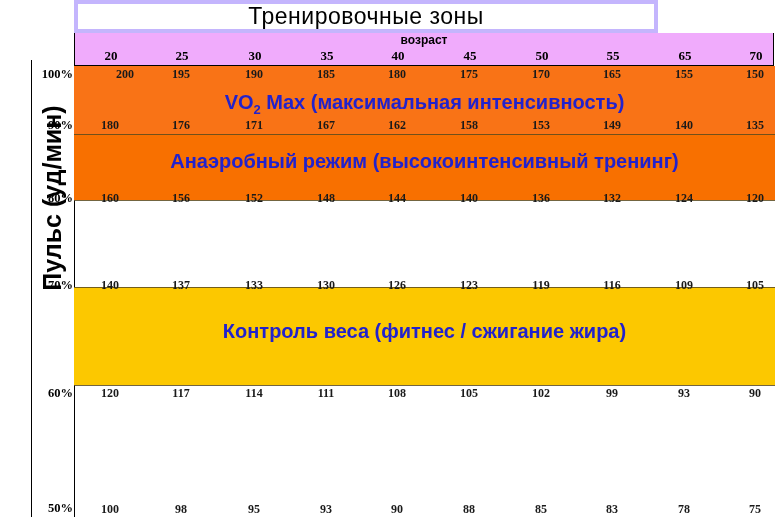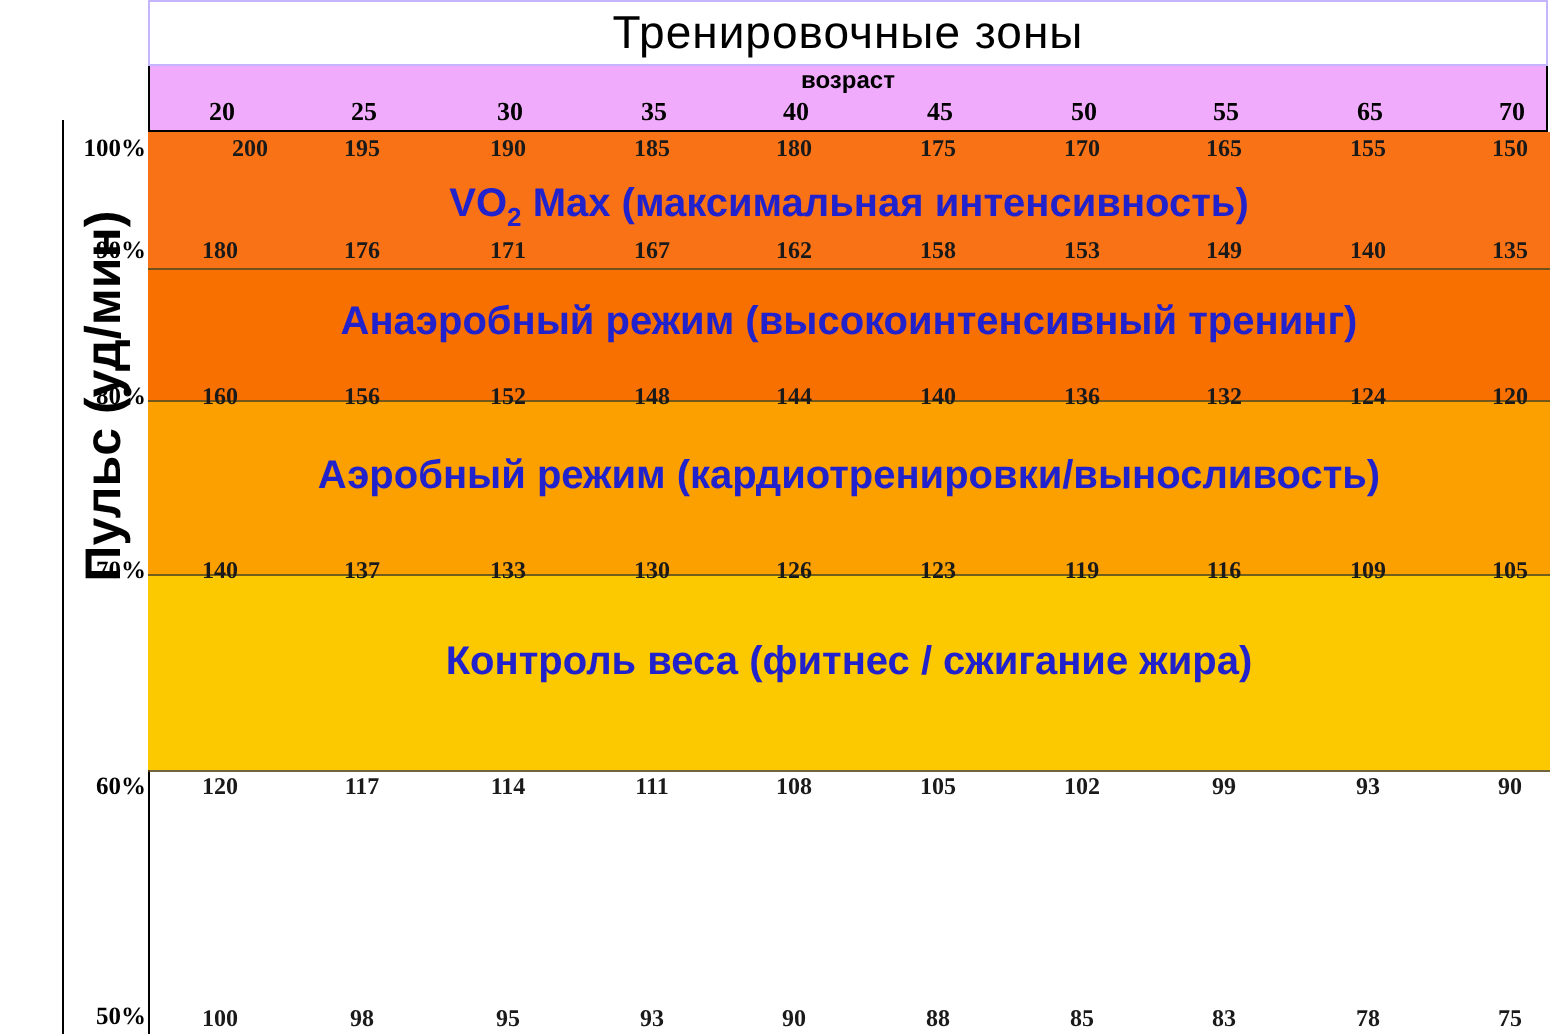--- a/index.html
+++ b/index.html
@@ -18,22 +18,22 @@
   .axis-rule{position:absolute;left:31px;top:60px;width:1px;height:457px;background:#000;}
 
   .pct{
     position:absolute;left:31px;width:42px;text-align:right;
     font-size:12.5px;font-weight:bold;color:#000;
     font-family:"Liberation Serif","DejaVu Serif",serif;
   }
 
   
   .title-bar{
-    position:absolute;left:74px;top:0px;width:700px;height:33px;
-    border:1px solid #c4b5fd;box-sizing:border-box;background:#fff;
+    position:absolute;left:74px;top:0px;width:584px;height:33px;
+    border:4px solid #c4b5fd;box-sizing:border-box;background:#fff;
     display:flex;align-items:center;justify-content:center;
   }
   .title-bar span{font-size:23px;color:#000;letter-spacing:0.5px;}
 
   .subhead{
     position:absolute;left:74px;top:33px;width:700px;height:33px;
     border:1px solid #000;border-top:none;box-sizing:border-box;background:#f0abfc;
   }
   .subhead-title{
     position:absolute;left:0;right:0;top:0px;height:15px;
@@ -105,23 +105,20 @@
   <div class="plot" id="plot">
     <div class="plot-border-t"></div>
     <div class="plot-border-l"></div>
   <div class="band" style="top: 0px; height: 68px; background: #f97316;">
         <div class="zonelabel" style="top: 25px;"><span>VO</span><sub>2</sub><span> Max (максимальная интенсивность)</span></div>
       </div>
       <div class="band" style="top: 68px; height: 66px; background: rgb(248, 112, 0);">
         <div class="zonelabel" style="top: 16px;">Анаэробный режим (высокоинтенсивный тренинг)</div>
       </div>
       <div class="sep" style="top: 68px;"></div>
-      <div class="band" style="top: 134px; height: 87px; background: rgb(252, 160, 0);">
-        <div class="zonelabel" style="top: 27px;">Аэробный режим (кардиотренировки/выносливость)</div>
-      </div>
       <div class="sep" style="top: 134px;"></div>
       <div class="band" style="top: 221px; height: 98px; background: rgb(252, 200, 0);">
         <div class="zonelabel" style="top: 33px;">Контроль веса (фитнес / сжигание жира)</div>
       </div>
       <div class="sep" style="top: 221px;"></div>
       <div class="sep" style="top: 319px;"></div>
       <div class="numrow" style="top: 1px;">
         <div class="cell" style="left: 18px; width: 66px;">200</div>
         <div class="cell" style="left: 74px; width: 66px;">195</div>
         <div class="cell" style="left: 147px; width: 66px;">190</div>

